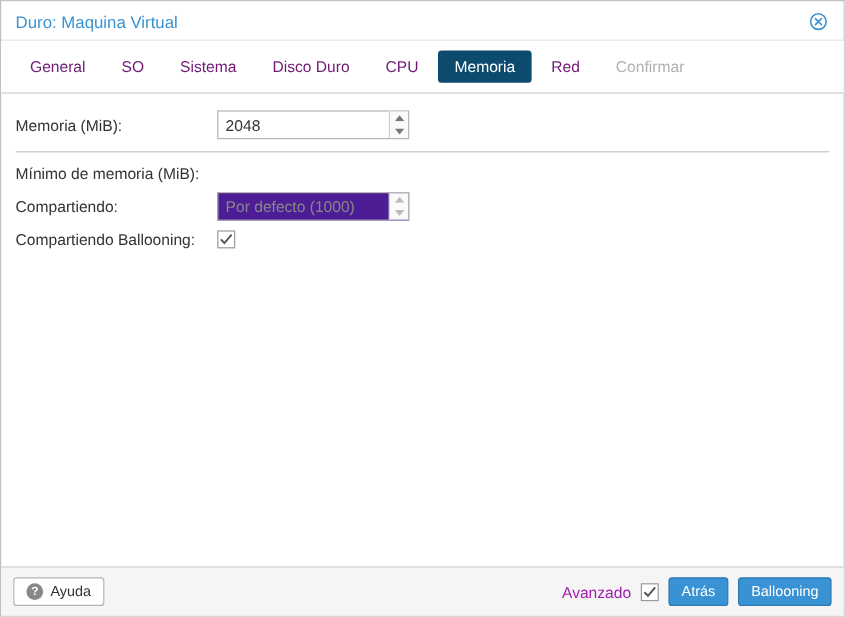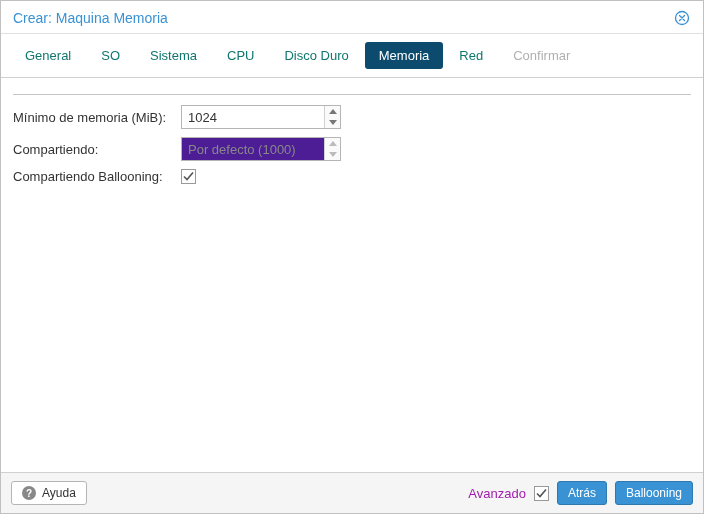--- a/index.html
+++ b/index.html
@@ -44,21 +44,21 @@
     display: flex;
     align-items: center;
     padding: 8px 10px;
     gap: 2px;
     border-bottom: 1px solid #d0d0d0;
     background: #fff;
   }
   .tab {
     padding: 6px 14px;
     border-radius: 3px;
-    color: #0f766e;
+    color: #701a75;
     cursor: pointer;
     white-space: nowrap;
   }
   .tab.active {
     background: #0c4a6e;
     color: #fff;
   }
   .tab.disabled {
     color: #b0b0b0;
     cursor: default;
@@ -176,62 +176,65 @@
     justify-content: center;
     font-weight: bold;
   }
 </style>
 </head>
 <body>
 
 <div class="window">
 
   <div class="title-bar">
-    <span class="title">Crear: Maquina Memoria</span>
+    <span class="title">Duro: Maquina Virtual</span>
     <span class="close-btn">
       <svg width="16" height="16" viewBox="0 0 16 16">
         <circle cx="8" cy="8" r="6.5" fill="none" stroke="#3892d4" stroke-width="1.3"></circle>
         <path d="M5.5 5.5 L10.5 10.5 M10.5 5.5 L5.5 10.5" stroke="#3892d4" stroke-width="1.3" stroke-linecap="round"></path>
       </svg>
     </span>
   </div>
 
   <div class="tabs">
     <div class="tab">General</div>
     <div class="tab">SO</div>
     <div class="tab">Sistema</div>
+    <div class="tab">Disco Duro</div>
     <div class="tab">CPU</div>
-    <div class="tab">Disco Duro</div>
     <div class="tab active">Memoria</div>
     <div class="tab">Red</div>
     <div class="tab disabled">Confirmar</div>
   </div>
 
   <div class="content">
 
-
-    <hr class="separator">
-
-    <div class="form-row">
-      <span class="form-label">Mínimo de memoria (MiB):</span>
+    <div class="form-row">
+      <span class="form-label">Memoria (MiB):</span>
       <div class="spinner">
-        <input type="text" value="1024" style="">
+        <input type="text" value="2048" style="">
         <div class="spinner-triggers">
           <div class="spinner-up">
             <svg width="8" height="5" viewBox="0 0 8 5">
                 <path d="M0 5 L4 0 L8 5 Z" fill="#777"></path>
               </svg>
           </div>
           <div class="spinner-down">
             <svg width="8" height="5" viewBox="0 0 8 5">
                 <path d="M0 0 L4 5 L8 0 Z" fill="#777"></path>
               </svg>
           </div>
         </div>
       </div>
+    </div>
+
+    <hr class="separator">
+
+    <div class="form-row">
+      <span class="form-label">Mínimo de memoria (MiB):</span>
     </div>
 
     <div class="form-row">
       <span class="form-label">Compartiendo:</span>
       <div class="spinner">
         <input type="text" disabled="" value="Por defecto (1000)" style="">
         <div class="spinner-triggers">
           <div class="spinner-up">
             <svg width="8" height="5" viewBox="0 0 8 5">
                 <path d="M0 5 L4 0 L8 5 Z" fill="#bbb"></path>

